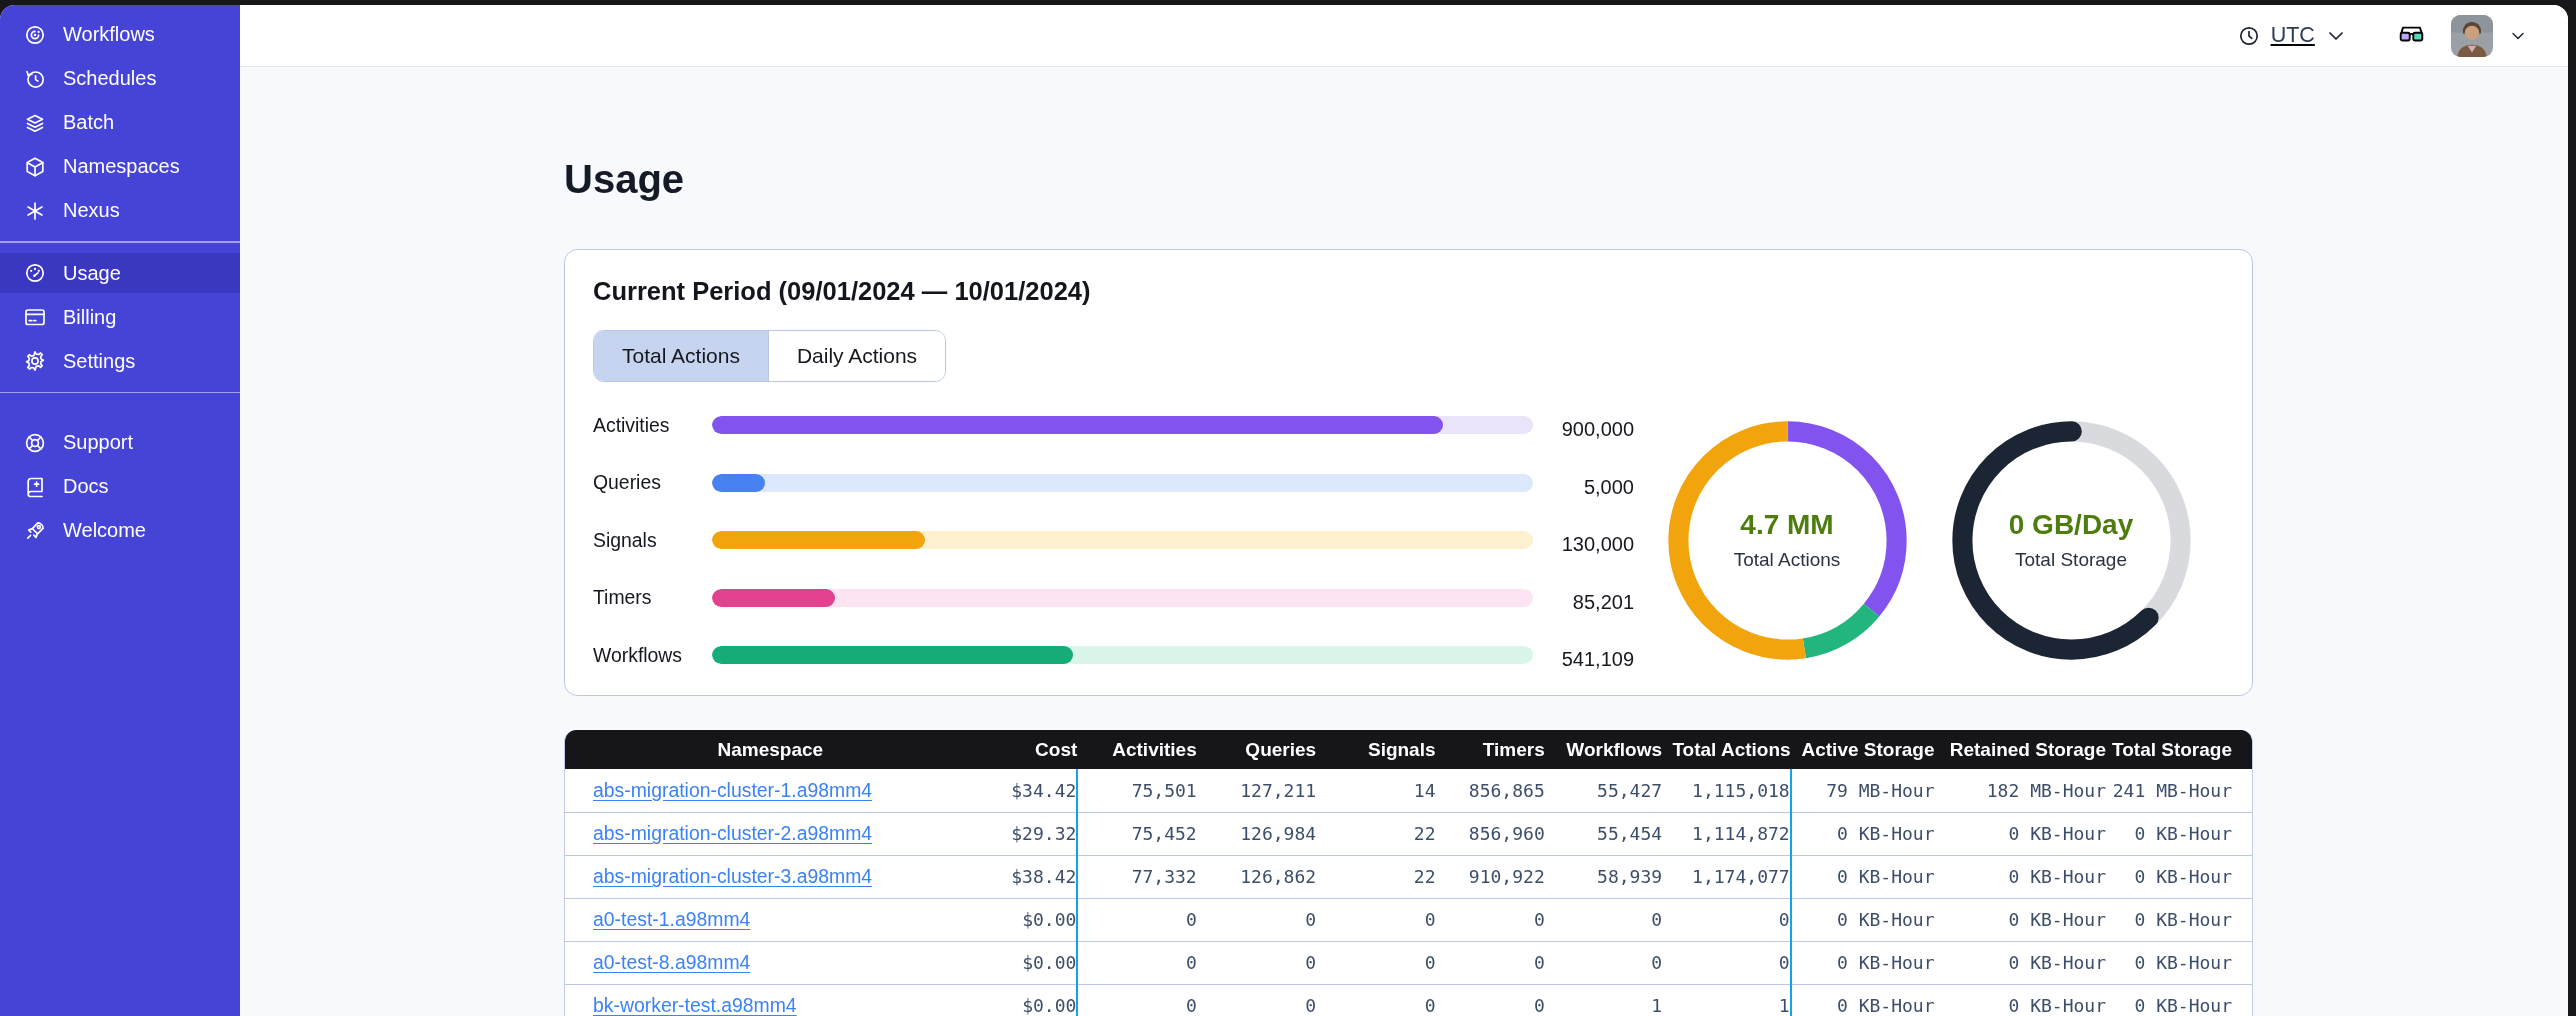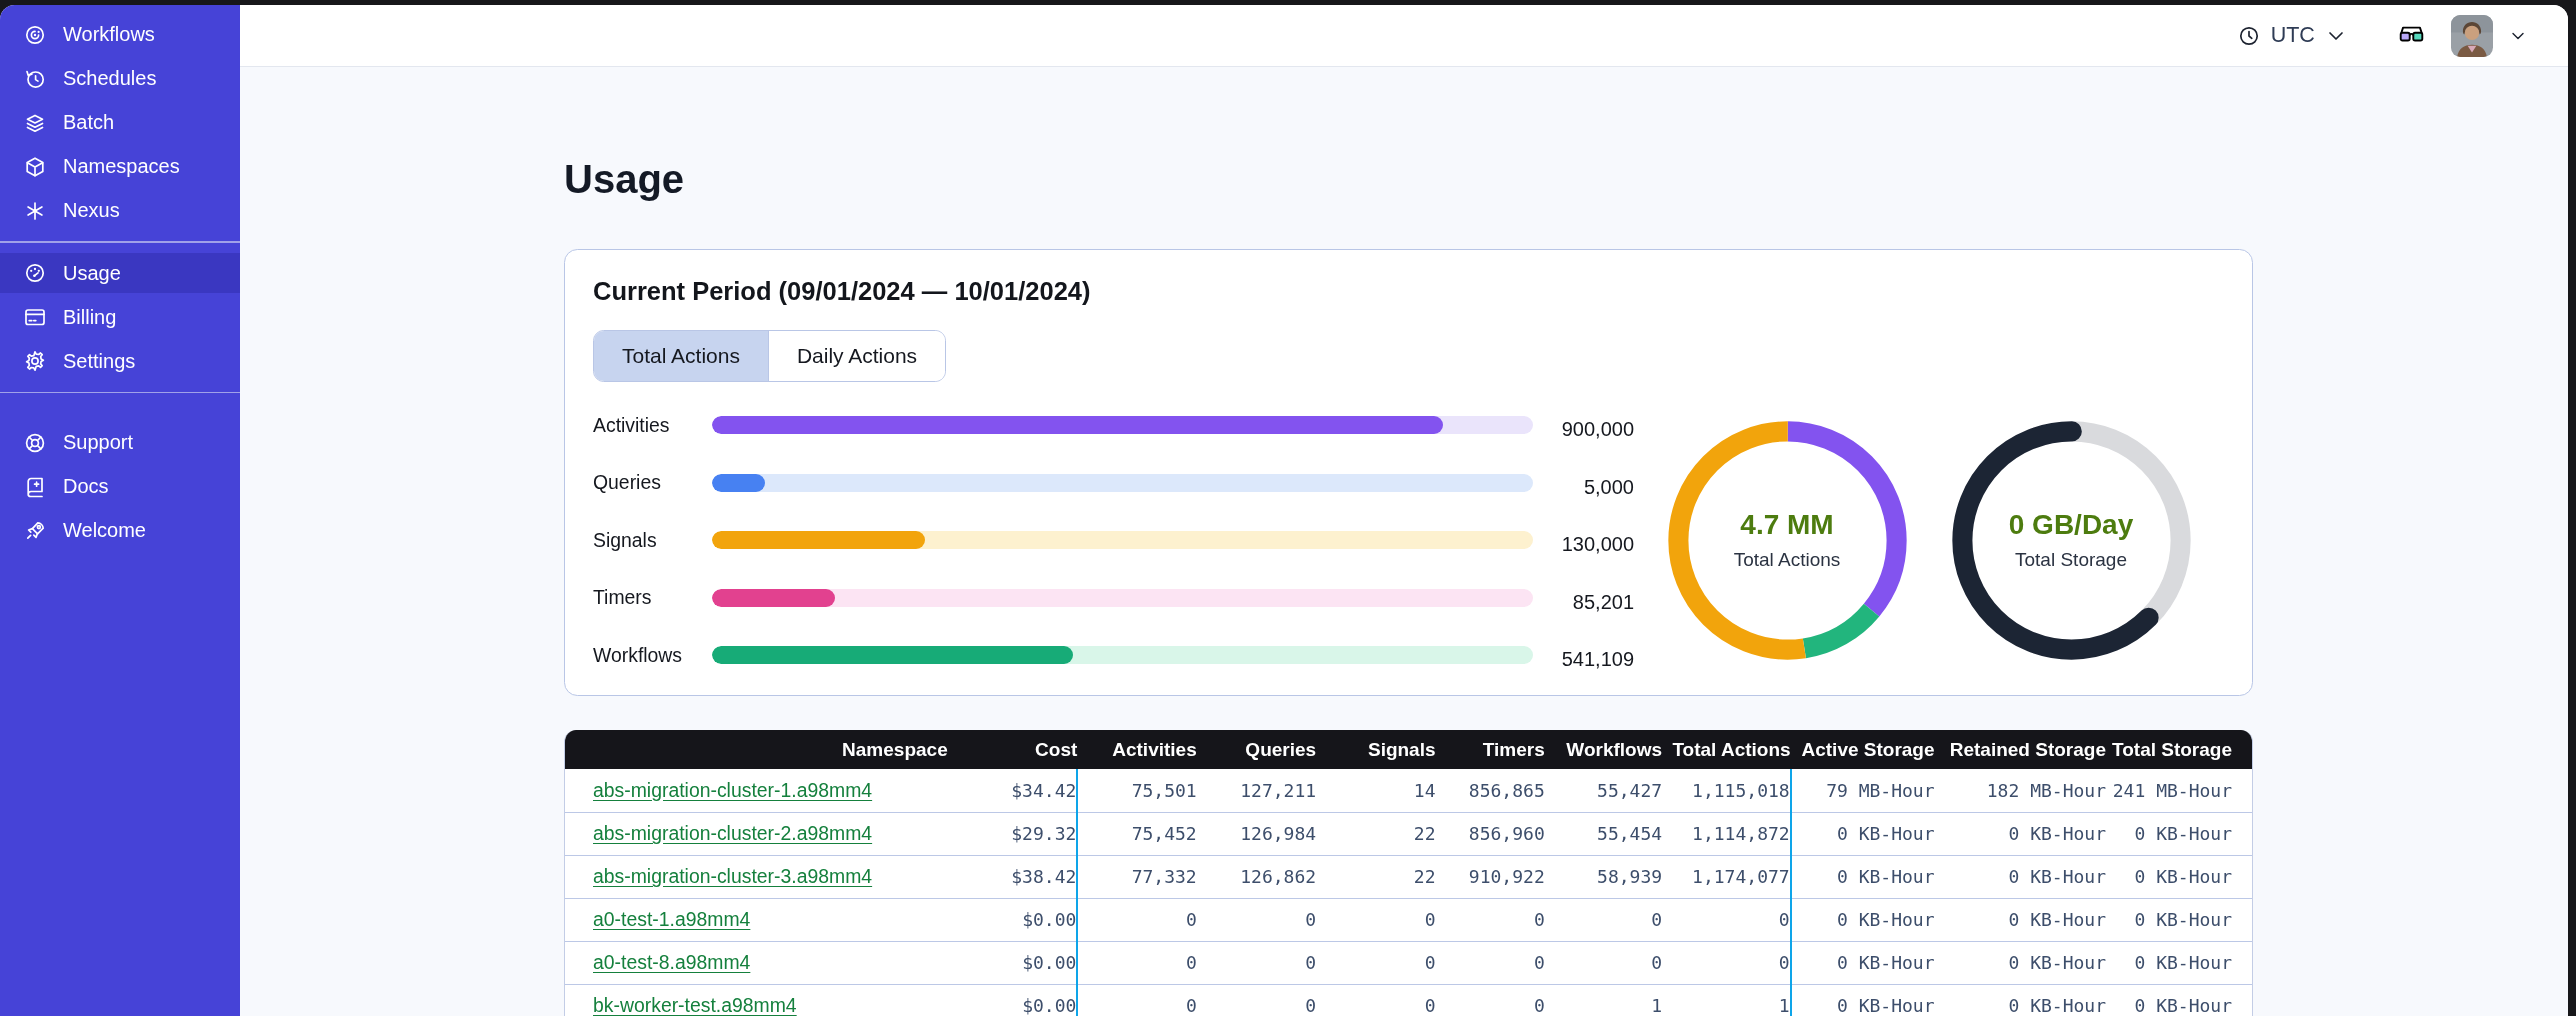--- a/index.html
+++ b/index.html
@@ -23,21 +23,21 @@
   .nav-item.active { background: #3a37c1; }
   .nav-divider { height: 1.3px; background: rgba(235,239,248,0.55); margin: 10.7px 0; }
   .nav-section.last { margin-top: 29.5px; }
   .ico svg { width: 100%; height: 100%; fill: none; stroke: currentColor;
     stroke-width: 1.7; stroke-linecap: round; stroke-linejoin: round; }
   .ico svg .f { fill: currentColor; stroke: none; }
 
   
   .main { flex: 1; display: flex; flex-direction: column; min-width: 0; }
   .topbar { height: 62px; background: #fff; border-bottom: 1.3px solid #e3e7ef;
-    display: flex; align-items: center; justify-content: flex-end; padding-right: 40px; gap: 24px; }
+    display: flex; align-items: center; justify-content: flex-end; padding-right: 40px; gap: 24px; text-decoration: underline; }
   .tz-selector { display: flex; align-items: center; gap: 9.4px; cursor: pointer; color: #2f3c55; }
   .tz-selector .ico { width: 24px; height: 24px; color: #1d2330; }
   .tz-label { font-size: 21.5px; }
   .chev { width: 20px; height: 20px; color: #1d2330; }
   .glasses-btn { width: 31px; height: 27px; cursor: pointer; margin-left: 24px; }
   .user-menu { display: flex; align-items: center; gap: 14.8px; cursor: pointer; }
   .avatar { width: 42px; height: 42px; border-radius: 9.4px; overflow: hidden; display: block; }
 
   .content { flex: 1; overflow: hidden; }
   .content-inner { width: 1689px; margin-left: 324px; }
@@ -79,30 +79,30 @@
   .donut-value { font-size: 28px; font-weight: 600; color: #4d7c0f; }
   .donut-label { font-size: 19px; color: #2b3342; }
 
   
   .table-card { margin-top: 34px; border: none; border-left: 1.3px solid #c3cde6;
     border-right: 1.3px solid #c3cde6; border-radius: 12px 12px 0 0; overflow: hidden;
     background: #fff; min-height: 322px; }
   table { width: 100%; border-collapse: collapse; table-layout: fixed; }
   thead th { background: #15151a; color: #fff; font-size: 19px; font-weight: 600;
     height: 39px; text-align: right; padding: 0; white-space: nowrap; }
-  thead th:first-child { text-align: right; padding-left: 28px; }
+  thead th:first-child { text-align: center; padding-left: 28px; }
   thead th:last-child { padding-right: 20px; }
   tbody td { height: 43px; border-bottom: 1.3px solid #bcc8e6; text-align: right;
     font-family: "DejaVu Sans Mono", monospace; font-size: 18px; color: #3d4e6b;
     white-space: nowrap; padding: 0; }
   tbody td:first-child { text-align: left; padding-left: 28px;
     font-family: "Liberation Sans", sans-serif; }
   tbody td:last-child { padding-right: 20px; }
   tbody td.grp { border-left: 2px solid #0ea5e9; }
-  tbody a.ns-link { color: #15803d; font-size: 19.4px; text-decoration: underline;
+  tbody a.ns-link { color: #3b82f6; font-size: 19.4px; text-decoration: underline;
     text-underline-offset: 3.4px; cursor: pointer; }
 </style>
 </head>
 <body>
 
 <div class="window">
 
   <aside class="sidebar">
     <nav class="nav" id="nav">
         <div class="nav-section">

